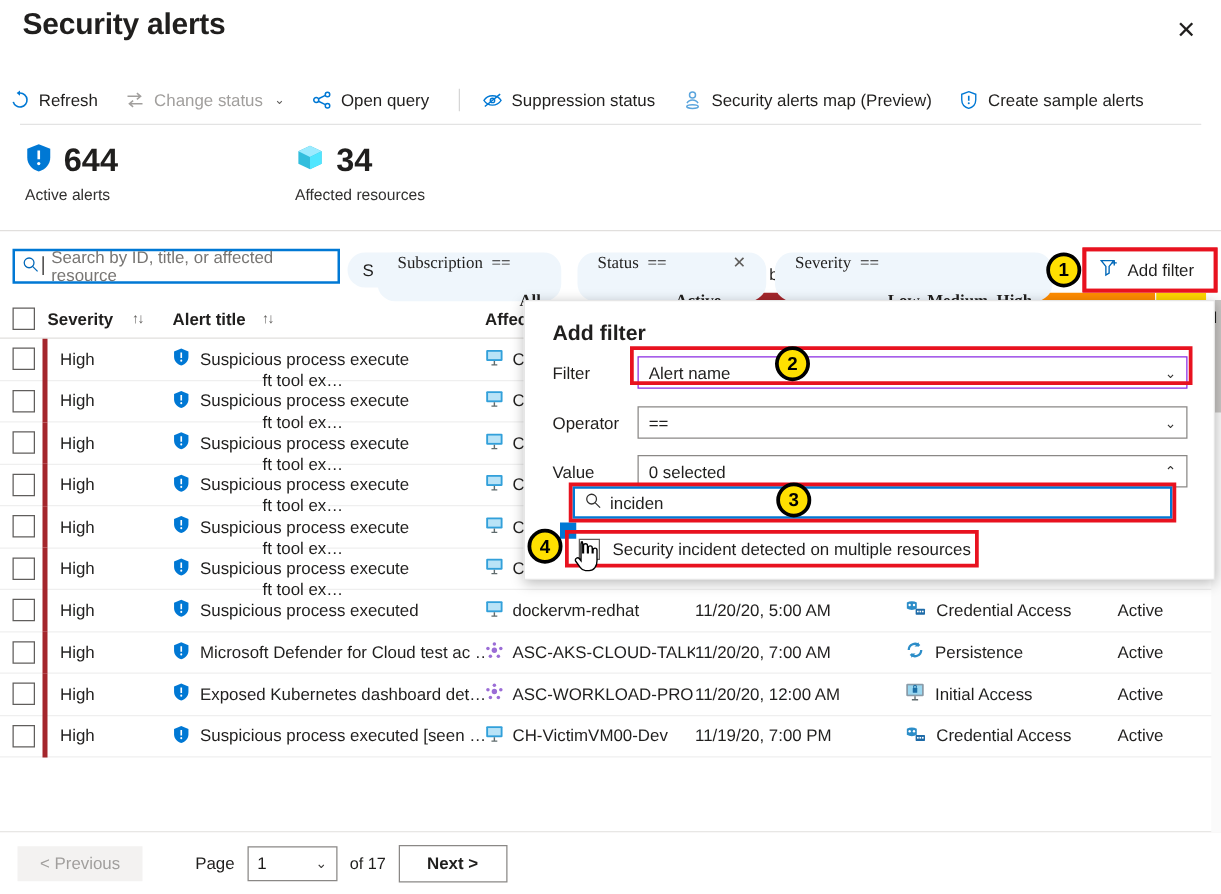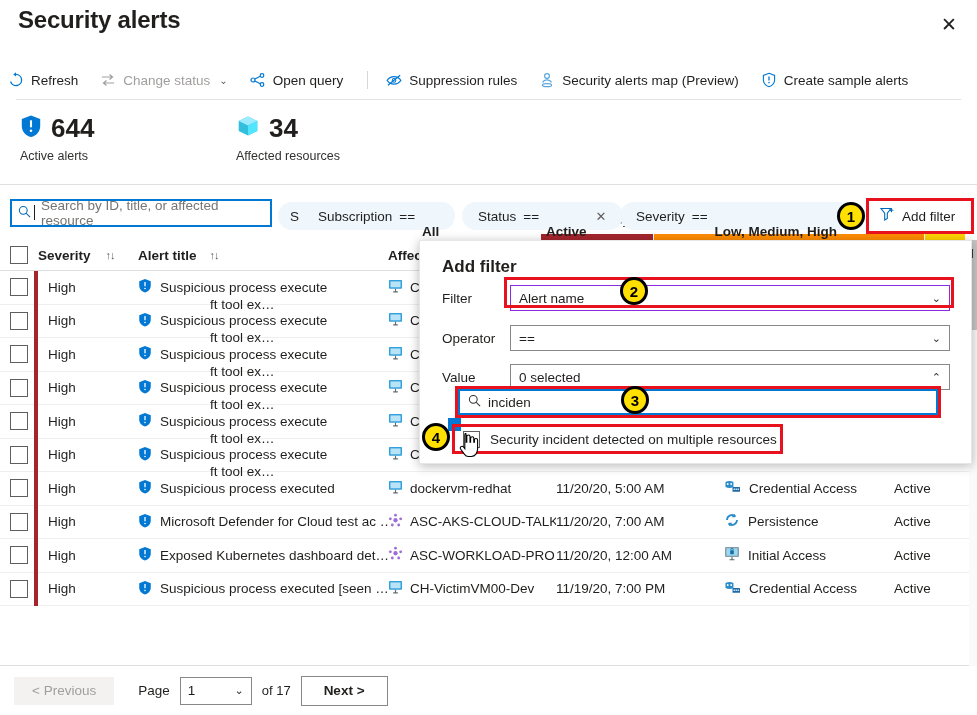--- a/index.html
+++ b/index.html
@@ -74,24 +74,25 @@
   }
   .search-box {
     width:262px; height:28px; border:2px solid #0078d4; background:#fff;
     display:flex; align-items:center; padding:0 6px; gap:6px;
   }
   .search-box .mag { color:#0067b8; }
   .search-ph { color:#777573; font-size:13.5px; }
   .caret { width:1px; height:15px; background:#201f1e; margin-left:-3px; }
 
   .chip {
-    height:28px; border-radius:14px; background:#eff6fc;
-    display:flex; align-items:center; gap:7px;
+    height:39px; border-radius:14px; background:#eff6fc;
+    display:flex; align-items:flex-start; gap:7px;
     padding:0 16px; font-size:13.5px; color:#201f1e; white-space:nowrap;
     cursor:pointer;
+    font-family:Liberation Serif, serif;
   }
   .chip b { font-weight:700;margin-top:31px; }
   .chip .x { font-size:13px; color:#605e5c; margin-left:2px; }
   .chip-hidden {
     position:absolute; left:278px; top:202px;
     width:70px; height:28px; border-radius:14px; background:#eff6fc;
     display:flex; align-items:center; padding-left:12px;
     font-size:13.5px; color:#201f1e; overflow:hidden;
   }
   .chip-sub { position:absolute; left:302px; top:202px; }
@@ -140,21 +141,21 @@
     position:absolute; left:0; top:666px; width:977px; height:49px;
     display:flex; align-items:center; gap:10px; padding-left:14px;
     background:#fff;
   }
   .footer-rule { position:absolute; left:0; top:665px; width:977px; height:1px; background:#e1dfdd; }
   .btn-prev {
     background:#f3f2f1; color:#a19f9d; border:none;
     height:28px; padding:0 18px; font-size:13.5px;
     font-family:"Liberation Sans", sans-serif; cursor:default;
   }
-  .page-lbl { font-size:13.5px; color:#201f1e; margin-left:14px; }
+  .page-lbl { font-size:13.5px; color:#201f1e; margin-left:32px; }
   .page-select {
     width:72px; height:28px; border:1px solid #8a8886; background:#fff;
     display:flex; align-items:center; justify-content:space-between;
     padding:0 7px; font-size:13.5px; cursor:pointer;
   }
   .of-lbl { font-size:13px; color:#201f1e; }
   .btn-next {
     background:#fff; color:#201f1e; border:1px solid #8a8886;
     height:30px; padding:0 22px; font-size:13.5px; font-weight:700;
     font-family:"Liberation Sans", sans-serif; cursor:pointer;
@@ -261,21 +262,21 @@
   <div class="cmd-sep"></div>
 
   <div class="cmd">
     <span class="ic">
       <svg width="17" height="16" viewBox="0 0 17 16">
           <path d="M1.2 8.4s2.6-4 7.3-4 7.3 4 7.3 4-2.6 4-7.3 4-7.3-4-7.3-4z" fill="none" stroke="#0078d4" stroke-width="1.1"></path>
           <circle cx="8.5" cy="8.4" r="1.9" fill="none" stroke="#0078d4" stroke-width="1.1"></circle>
           <path d="M2 13.5 15 3" stroke="#0078d4" stroke-width="1.3"></path>
         </svg>
     </span>
-    <span>Suppression rules</span>
+    <span>Suppression status</span>
   </div>
 
   <div class="cmd">
     <span class="ic">
       <svg width="16" height="16" viewBox="0 0 16 16">
           <circle cx="8" cy="4" r="2.4" fill="none" stroke="#5ba5dd" stroke-width="1.2"></circle>
           <path d="M3.6 10.5c.8-1.6 2.5-2.6 4.4-2.6s3.6 1 4.4 2.6" fill="none" stroke="#5ba5dd" stroke-width="1.2"></path>
           <ellipse cx="8" cy="13.2" rx="4.6" ry="1.5" fill="none" stroke="#5ba5dd" stroke-width="1.2"></ellipse>
         </svg>
     </span>

